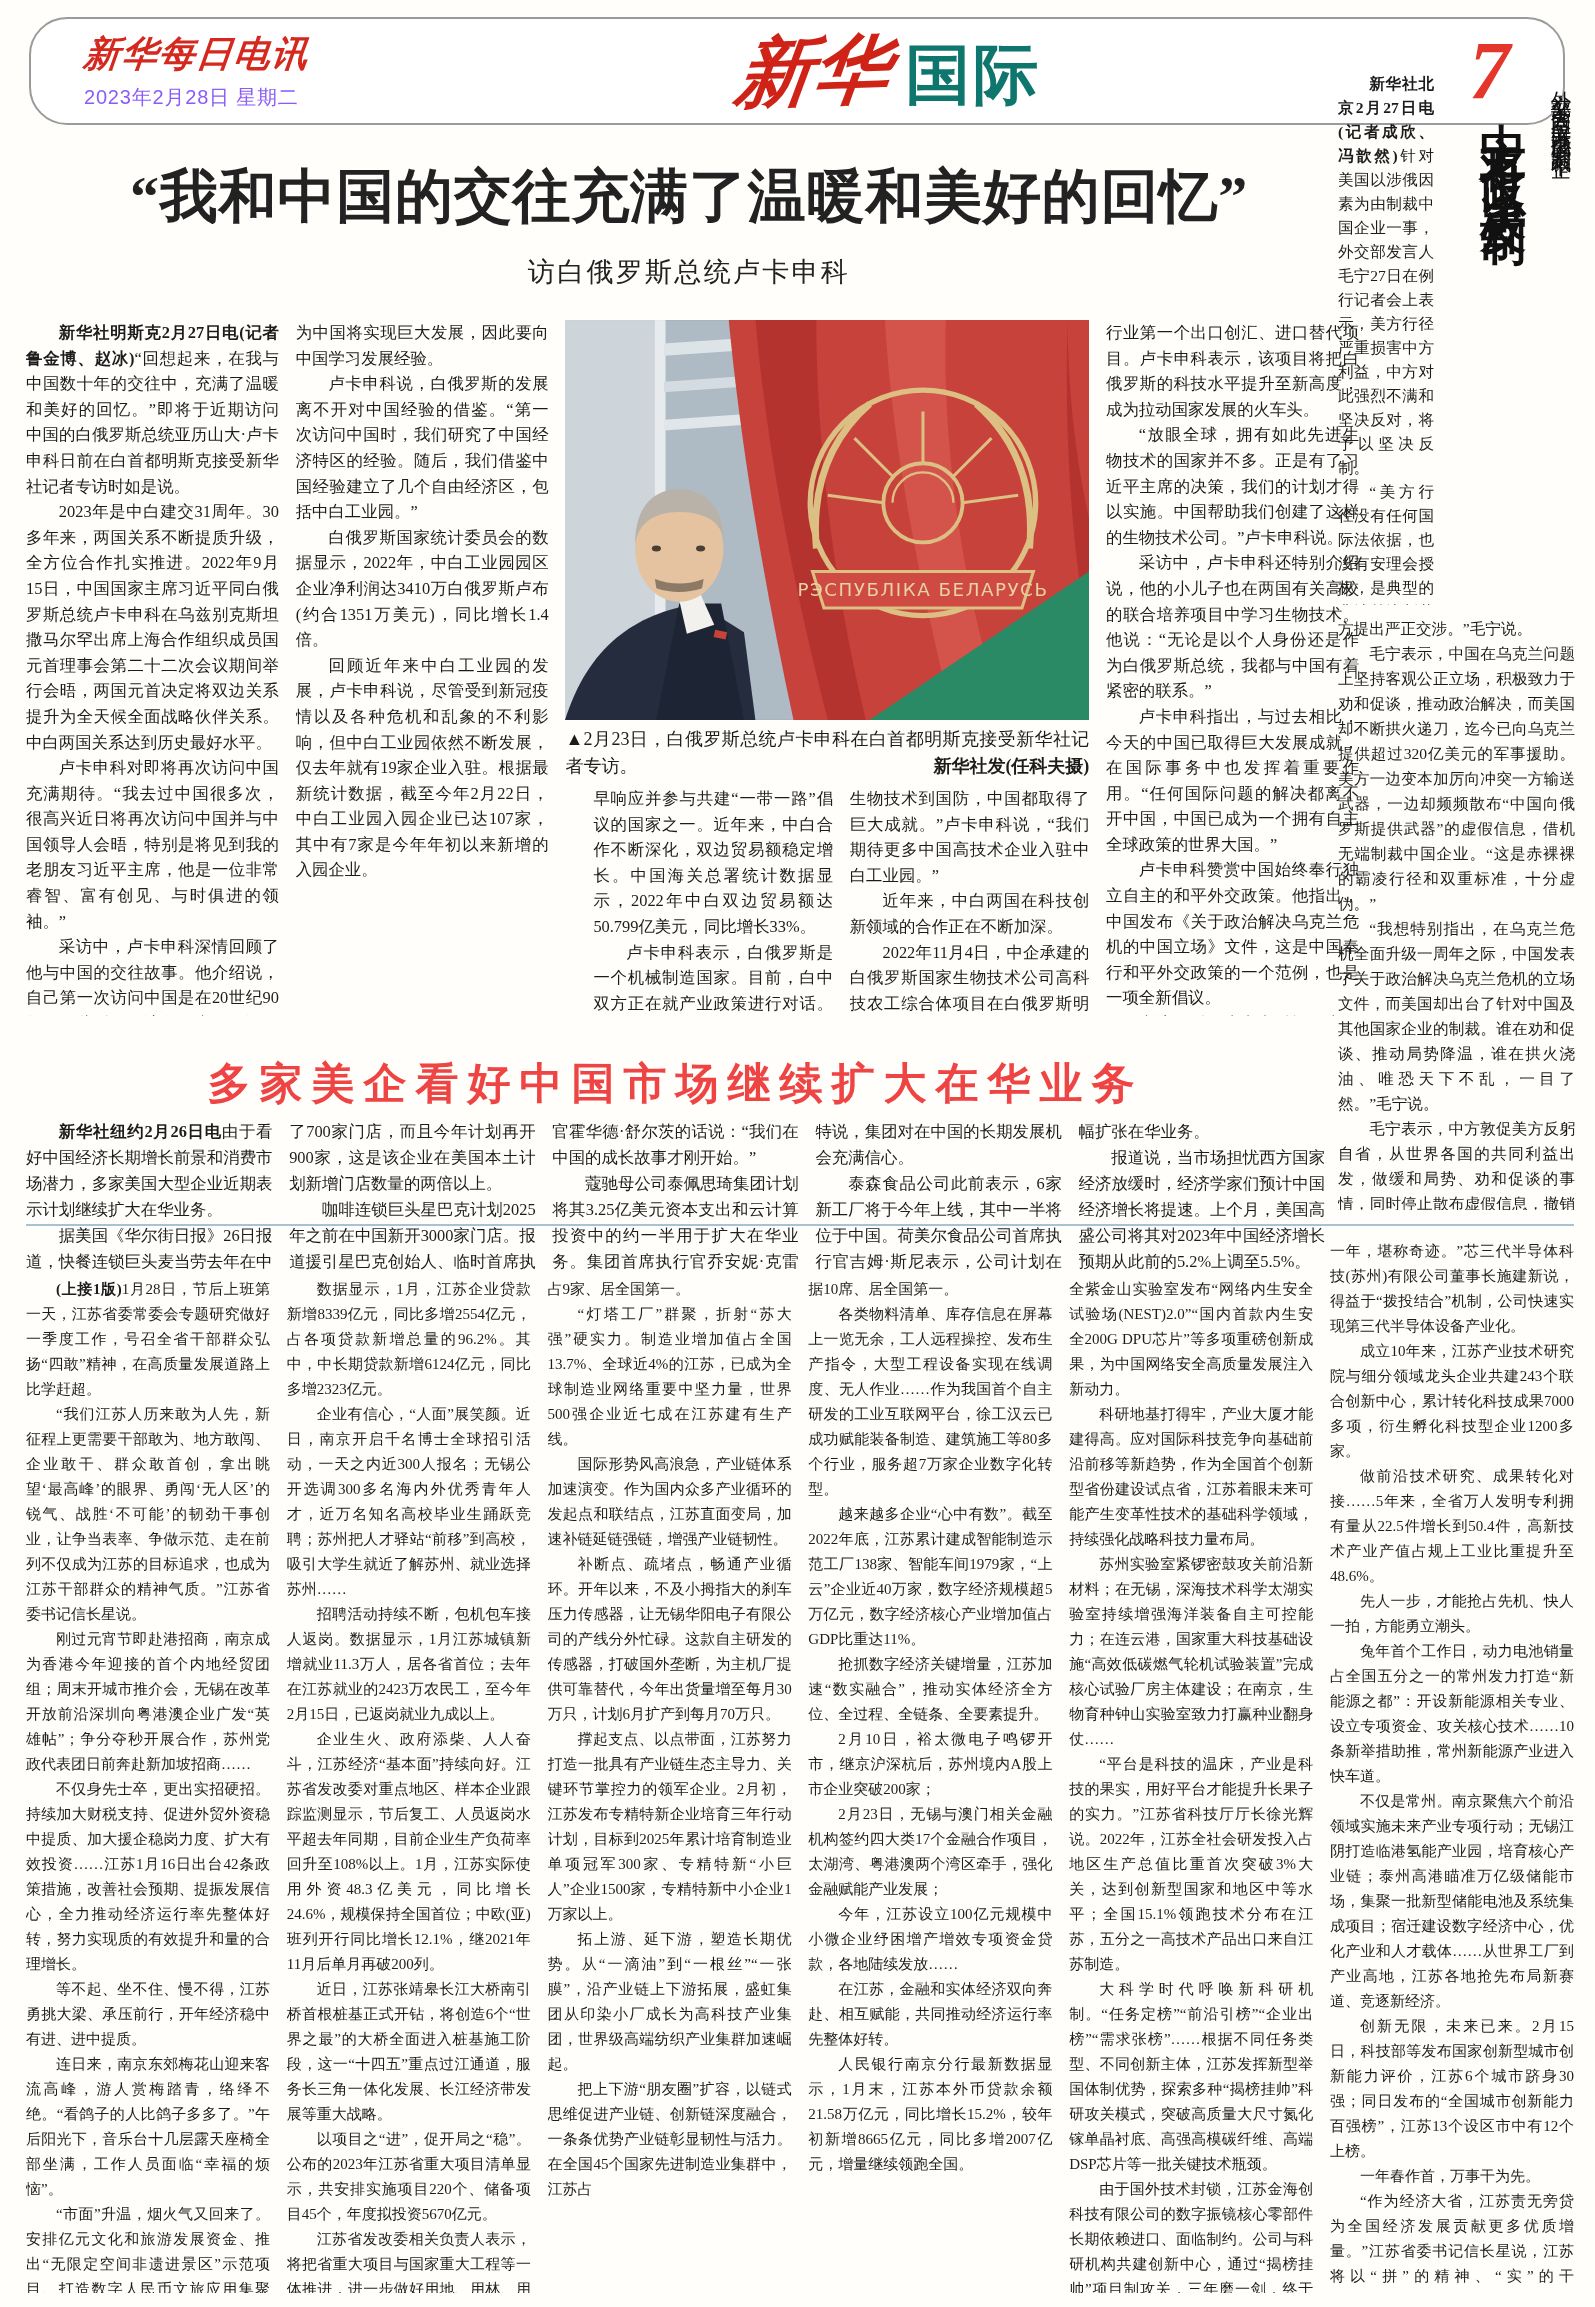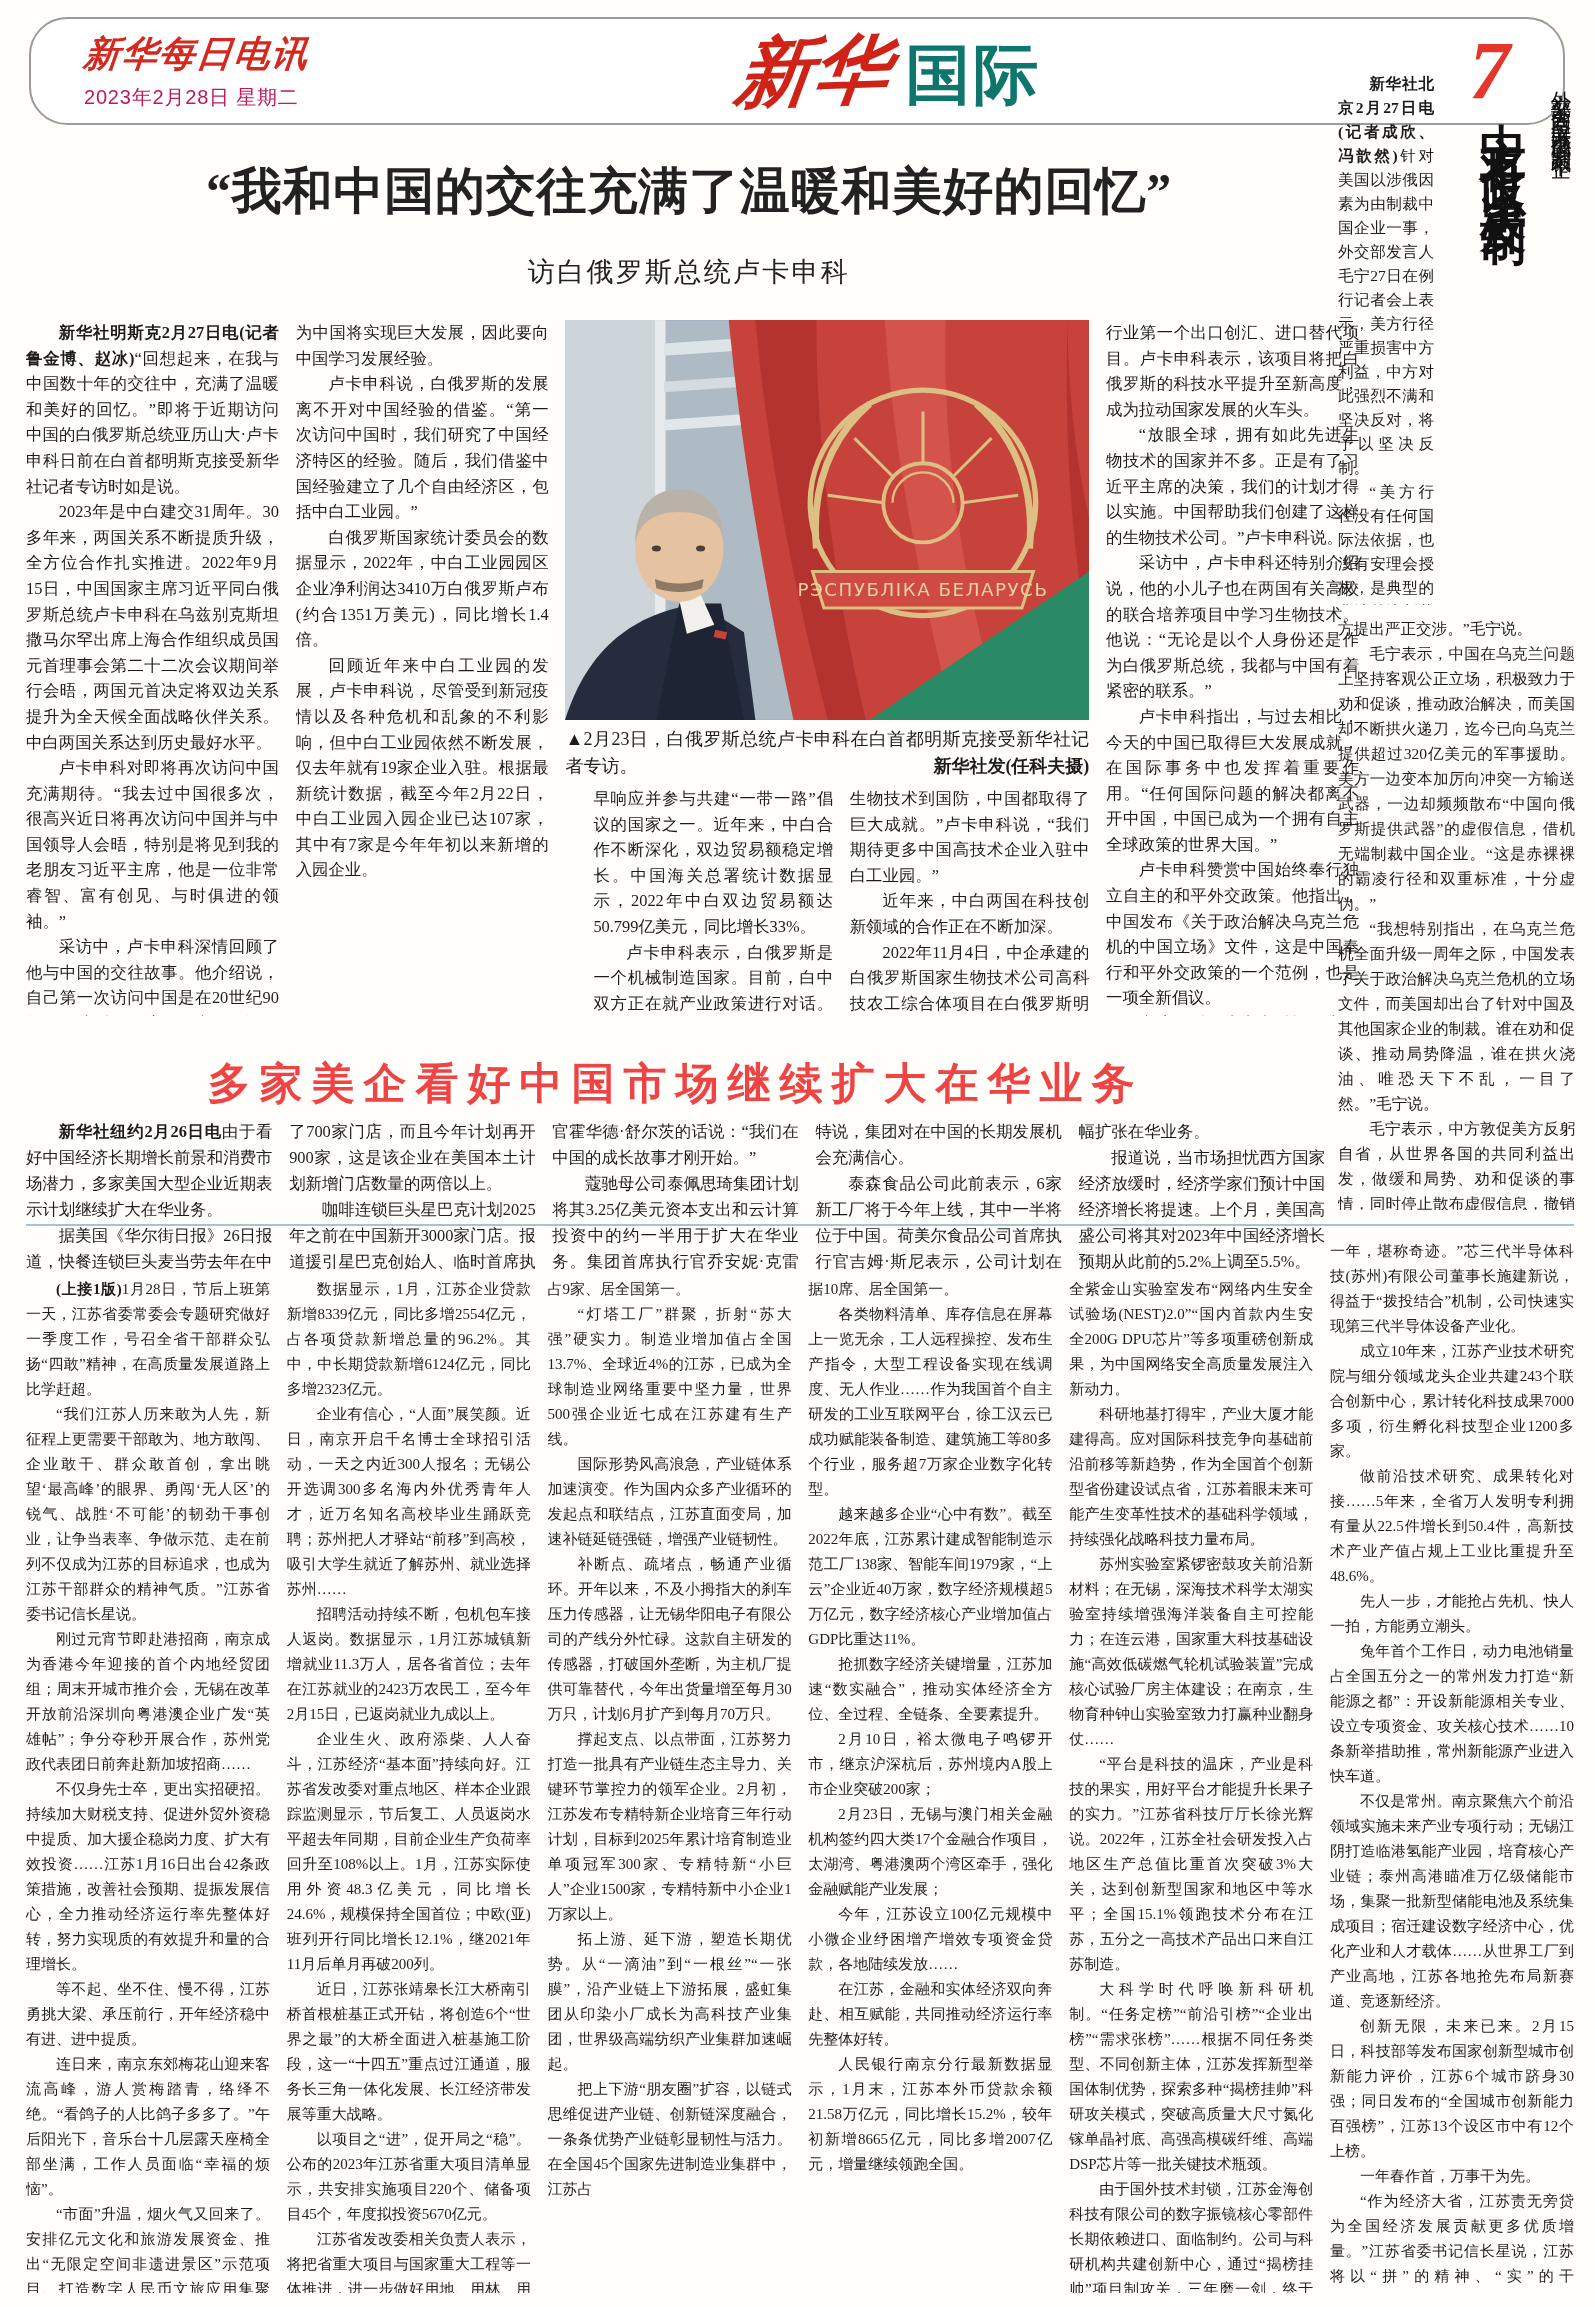--- a/index.html
+++ b/index.html
@@ -5,30 +5,30 @@
   html,body{margin:0;padding:0;}
   body{width:1595px;height:2307px;position:relative;background:#fffefb;color:#1c1c1c;
        font-family:"Liberation Serif","DejaVu Serif",serif;}
   
   .masthead{position:absolute;left:29px;top:16.7px;width:1536px;height:108px;
     border:2.3px solid #9b9b9b;border-radius:38px;display:flex;align-items:center;
     justify-content:space-between;padding:0 53px;box-sizing:border-box;background:#fff;}
   .logo-block{display:flex;flex-direction:column;}
   .paper-name{color:#d5281e;font-weight:900;font-size:36px;transform:skewX(-6deg);
     font-style:italic;letter-spacing:1.5px;}
-  .date-line{font-size:20px;color:#be185d;margin-top:4.6px;letter-spacing:0.8px;
+  .date-line{font-size:20px;color:#8b5cf6;margin-top:4.6px;letter-spacing:0.8px;
     font-family:"Liberation Sans","DejaVu Sans",sans-serif;}
   .section-block{display:flex;align-items:baseline;gap:16.7px;}
   .section-callig{color:#cf2318;font-size:76px;font-weight:900;font-style:italic;
     transform:skewX(-9deg) rotate(-2deg);line-height:1;}
   .section-name{color:#0f766e;font-size:65px;font-weight:900;line-height:1;letter-spacing:3px;}
   .page-number{color:#e5362b;font-size:82px;font-weight:900;font-style:italic;line-height:1;}
   
   .lead-headline{position:absolute;left:46px;top:158px;width:1286px;text-align:center;
-    font-size:50px;font-weight:900;letter-spacing:0.8px;color:#222;font-family:Liberation Serif, serif;}
+    font-size:58px;font-weight:900;letter-spacing:0.8px;color:#222;font-family:Liberation Serif, serif;}
   .lead-subhead{position:absolute;left:46px;top:254px;width:1286px;text-align:center;
     font-size:27px;color:#222;letter-spacing:2.3px;}
   .lead-body{position:absolute;left:26px;top:320px;width:1299px;height:696px;
     display:flex;gap:16.7px;}
   .lcol{width:253px;flex:none;font-size:16.4px;line-height:25.6px;text-align:justify;
     overflow:hidden;height:696px;}
   .lead-mid{width:524px;flex:none;}
   .photo-frame{width:524px;height:400px;overflow:hidden;background:#8b5cf6;}
   .photo-caption{margin-top:6px;font-size:18px;line-height:27px;text-align:justify;}
   .photo-credit{font-weight:700;float:right;}

